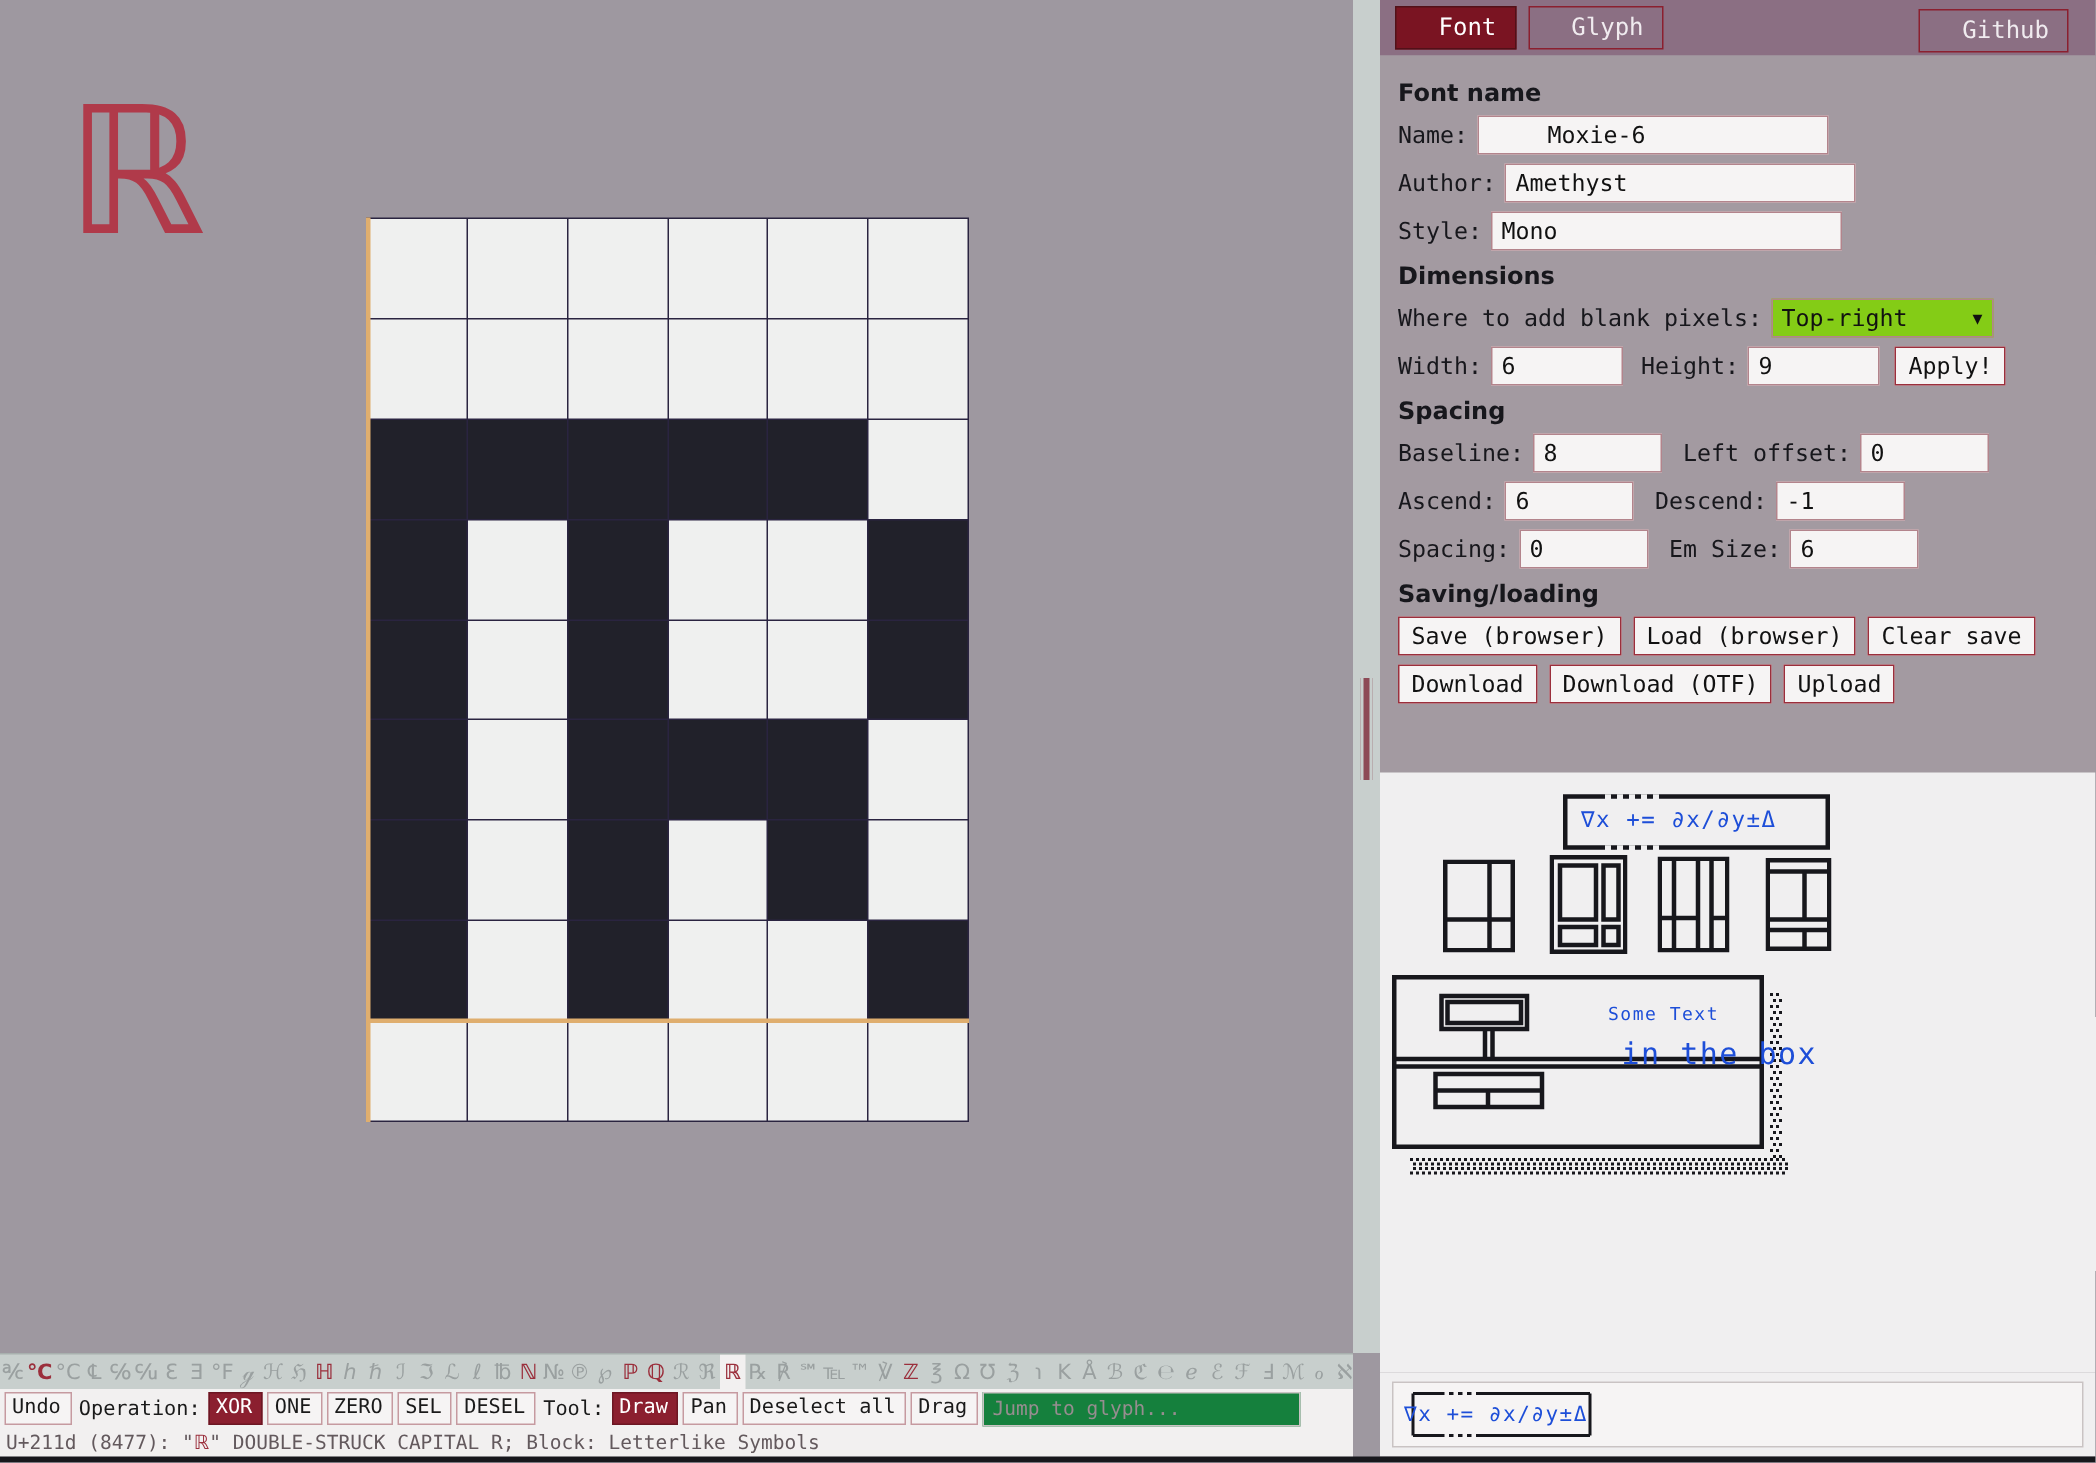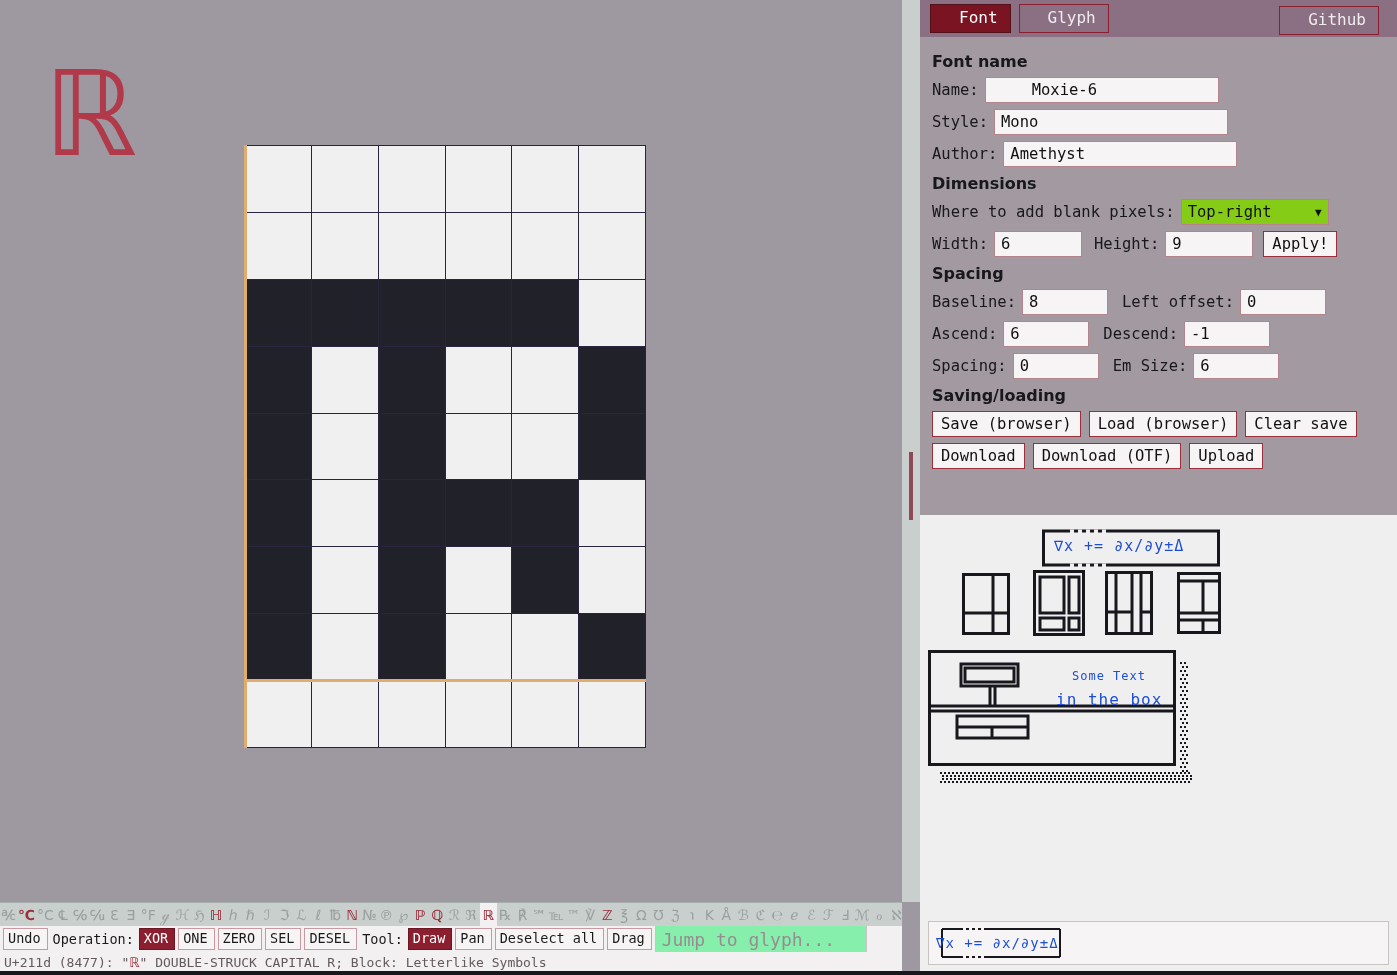--- a/index.html
+++ b/index.html
@@ -99,22 +99,22 @@
     border: 1px solid #c69aa0;
     padding: 2px 6px 3px 4px;
     line-height: 1.1; white-space: nowrap;
   }
   .tb-btn.active { background: #8b1f2f; color: #ffffff; border-color: #6c1623; }
   .tb-label {
     font-family: "DejaVu Sans Mono", monospace; font-size: 13.5px;
     color: #1a1a1a; white-space: nowrap; padding: 0 2px;
   }
   #jump-input {
-    font-family: "DejaVu Sans Mono", monospace; font-size: 18px;
-    border: 1px solid #c9c3c3; background: #86efac;
+    font-family: "DejaVu Sans Mono", monospace; font-size: 13px;
+    border: 1px solid #c9c3c3; background: #15803d;
     padding: 3px 6px; width: 212px; color: #111;
     outline: none;
   }
   #jump-input::placeholder { color: #978d90; }
 
   
   #statusbar {
     position: absolute; left: 0; top: 952px; width: 902px; height: 21px;
     background: #f2f0f0;
     font-family: "DejaVu Sans Mono", monospace; font-size: 13px;
@@ -377,27 +377,27 @@
     <div id="form-area">
 
       <div class="sect-title">Font name</div>
 
       <div class="frow">
         <span class="flabel">Name:</span>
         <input class="finput" style="width: 234px; padding-left: 46px;" type="text" value="Moxie-6">
       </div>
 
       <div class="frow">
+        <span class="flabel">Author:</span>
+        <input class="finput" style="width: 234px;" type="text" value="Amethyst">
+      </div>
+
+      <div class="frow">
         <span class="flabel">Style:</span>
         <input class="finput" style="width: 234px;" type="text" value="Mono">
-      </div>
-
-      <div class="frow">
-        <span class="flabel">Author:</span>
-        <input class="finput" style="width: 234px;" type="text" value="Amethyst">
       </div>
 
       <div class="sect-title">Dimensions</div>
 
       <div class="frow">
         <span class="flabel">Where to add blank pixels:</span>
         <div class="fselect">
           <span>Top-right</span>
           <span class="caret">▼</span>
         </div>
@@ -829,21 +829,21 @@
               <rect x="258" y="125" width="2" height="2"></rect>
               <rect x="258" y="128" width="2" height="2"></rect>
               <rect x="256" y="131" width="2" height="2"></rect>
               <rect x="260" y="122" width="2" height="2"></rect>
               <rect x="262" y="125" width="2" height="2"></rect>
               <rect x="262" y="128" width="2" height="2"></rect>
               <rect x="260" y="131" width="2" height="2"></rect>
             </g>
         </svg>
         <div class="pixfont" style="position:absolute;left:152px;top:154px;font-size:12px;white-space:pre;">Some Text</div>
-        <div class="pixfont" style="position:absolute;left:136px;top:175px;font-size:16px;white-space:pre;">in the box</div>
+        <div class="pixfont" style="position:absolute;left:161px;top:175px;font-size:20px;white-space:pre;">in the box</div>
       </div>
     </div>
 
     <div id="render-input-wrap">
       <div id="render-input">
         <svg style="position:relative;" width="124" height="36" viewBox="0 0 124 36">
           <g fill="none" stroke="#17171c" stroke-width="2">
             <path d="M3,4 L3,32"></path>
               <path d="M121,4 L121,32"></path>
             <path d="M3,4 L121,4"></path>

